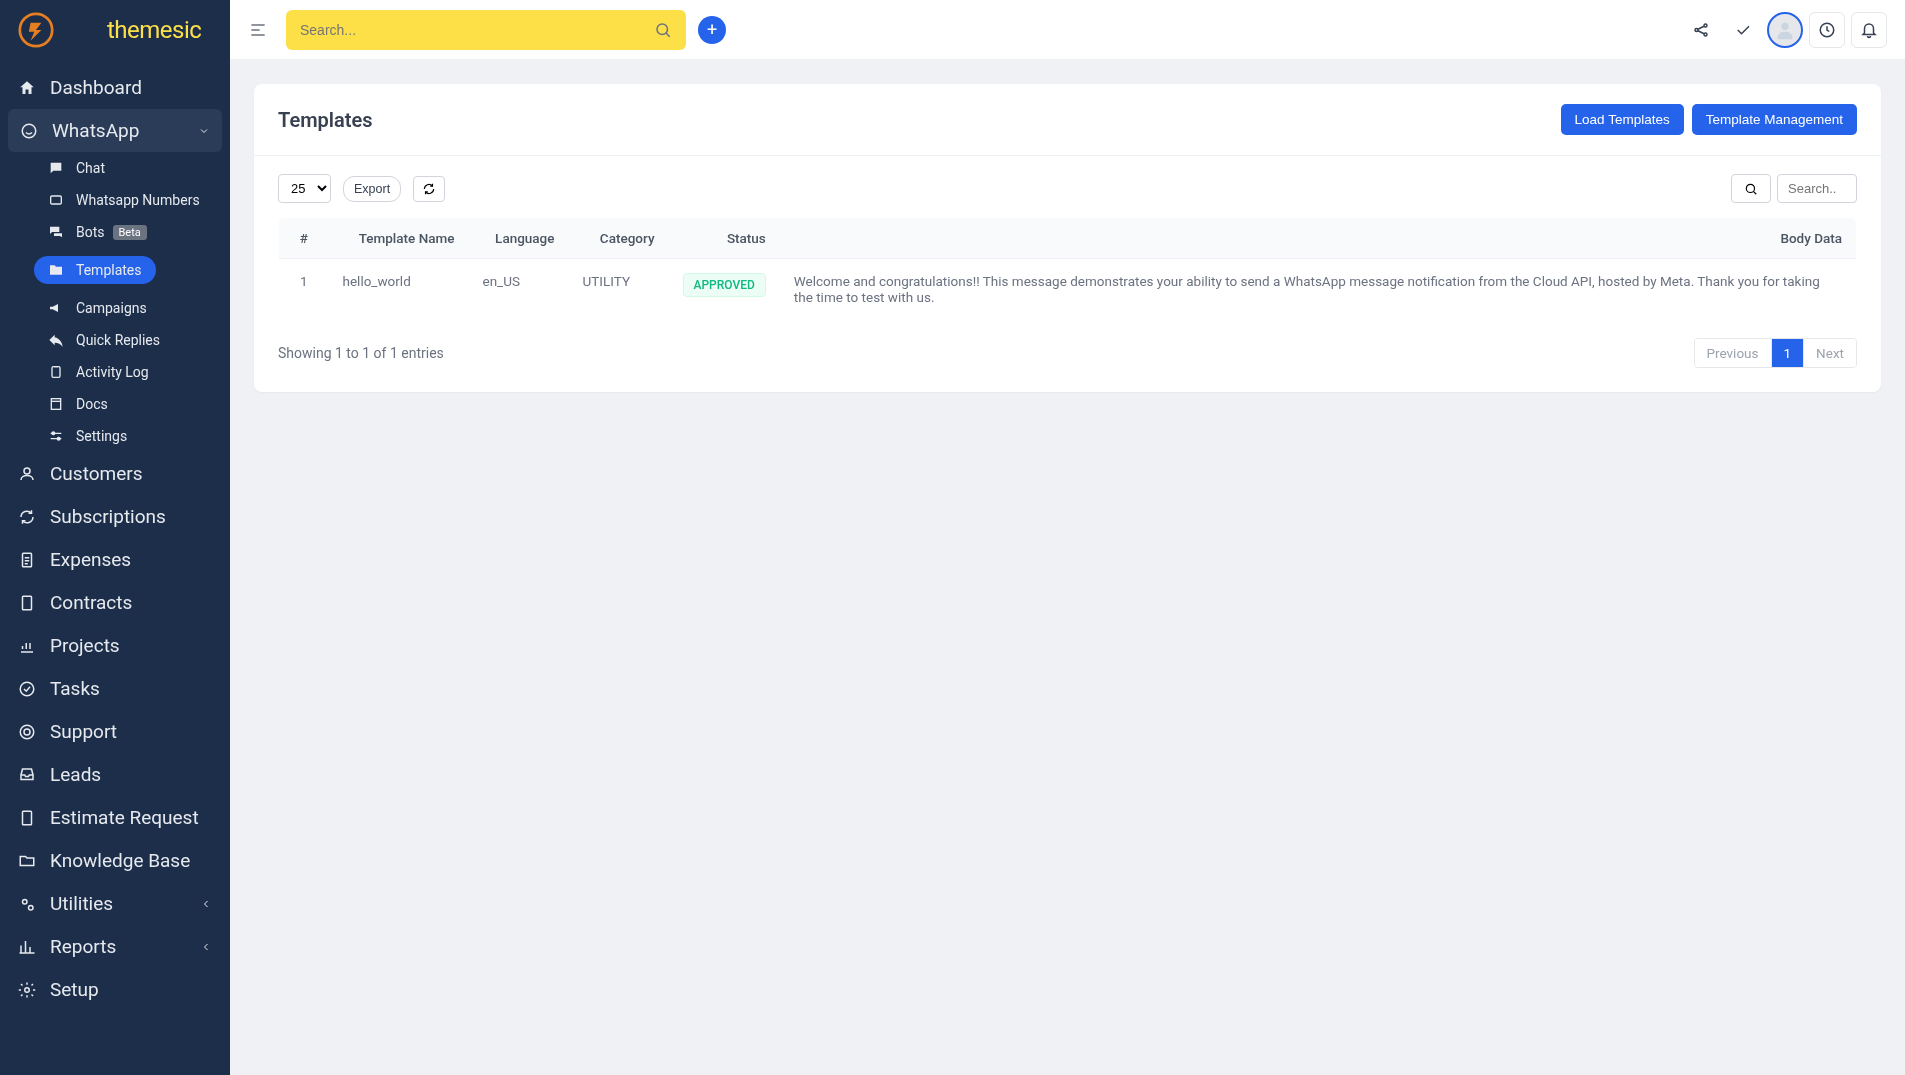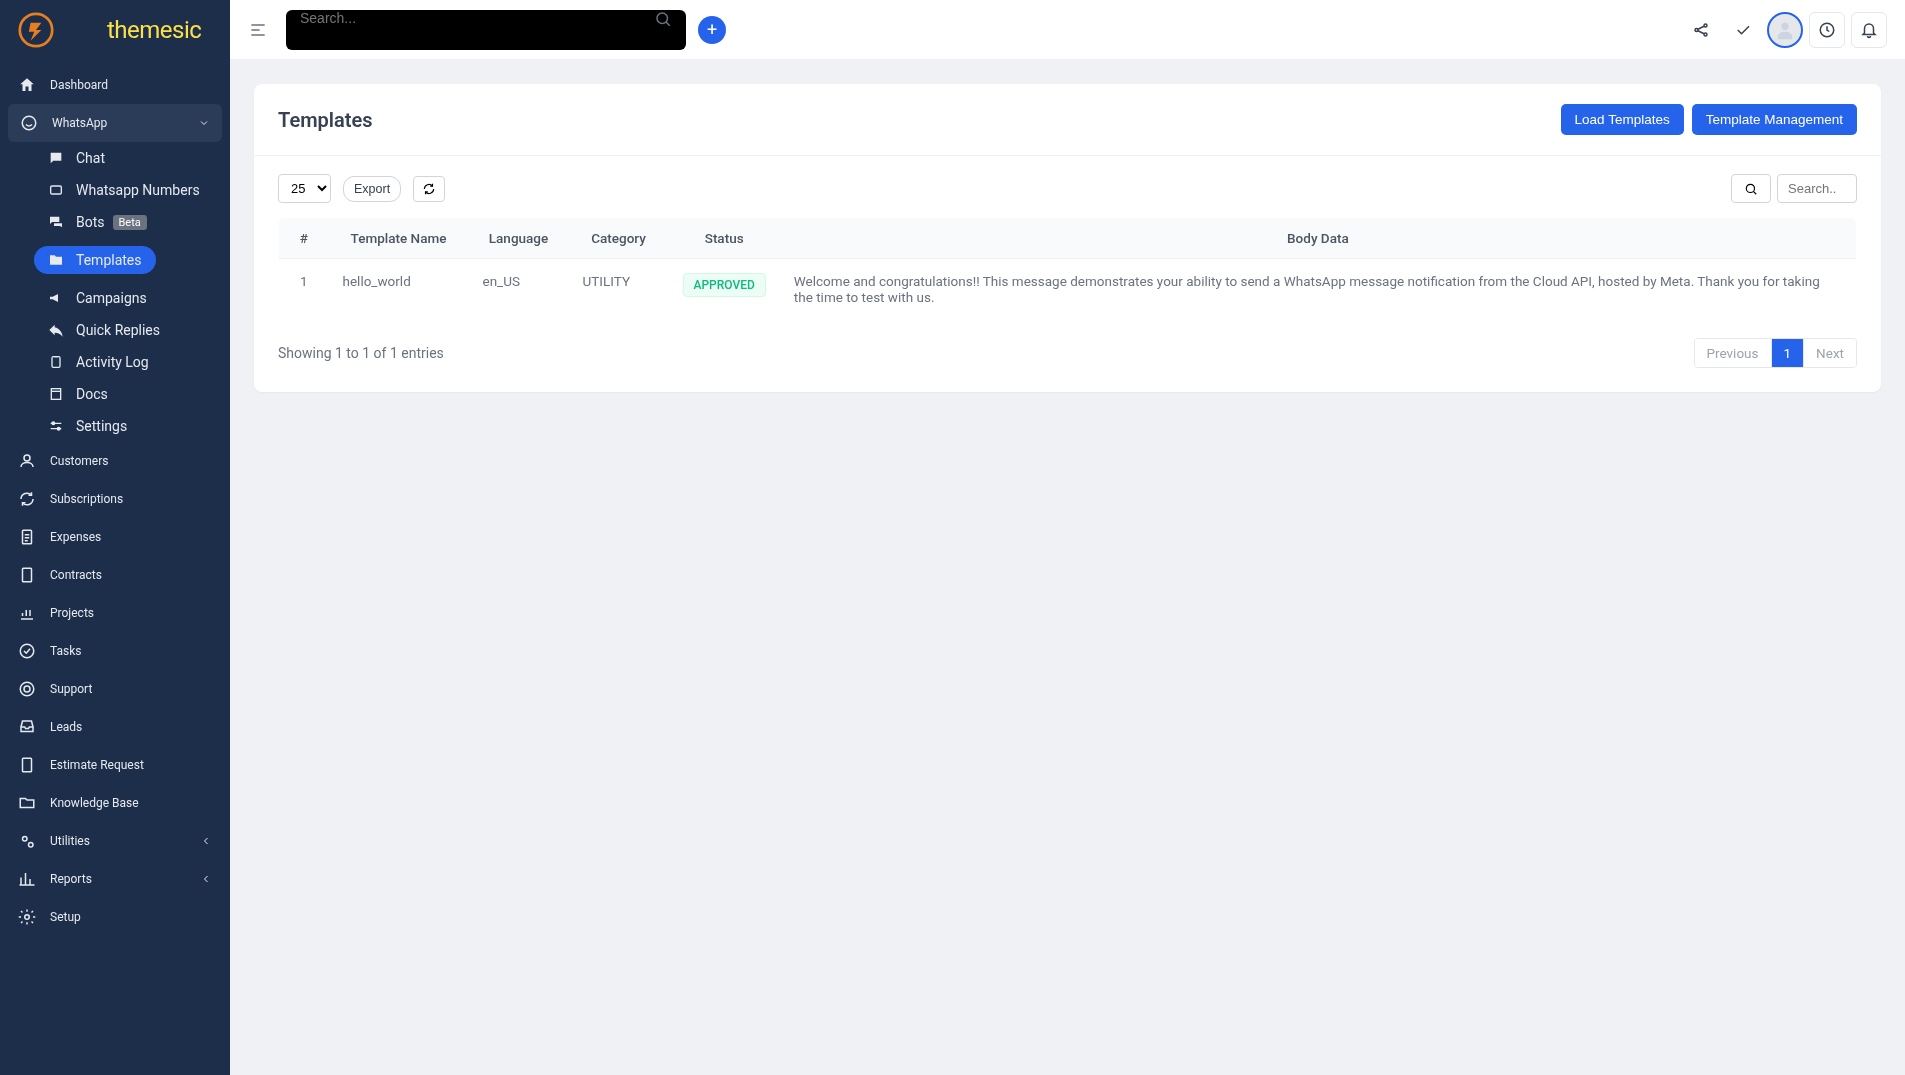--- a/index.html
+++ b/index.html
@@ -5,34 +5,34 @@
 * { margin: 0; padding: 0; box-sizing: border-box; }
 body { font-family: -apple-system, BlinkMacSystemFont, "Segoe UI", Roboto, Arial, sans-serif; background: #f0f1f5; color: #333; font-size: 14px; }
 
 
 .sidebar { position: fixed; left: 0; top: 0; bottom: 0; width: 230px; background: #1c2e4a; color: #fff; display: flex; flex-direction: column; }
 .logo { height: 60px; display: flex; align-items: center; padding: 0 18px; }
 .logo-icon { width: 36px; height: 36px; margin-right: 6px; }
 .logo-text { font-size: 24px; font-weight: 300; letter-spacing: -0.5px; color: #fff; }
 .logo-text .tm { color: #fde047; font-weight: 400; margin-left: 47px; }
 .nav { list-style: none; padding: 6px 0; overflow-y: auto; }
-.nav-item { display: flex; align-items: center; padding: 10px 18px; color: #e6e9ee; cursor: pointer; font-size: 12px; position: relative; }
+.nav-item { display: flex; align-items: center; padding: 10px 18px; color: #e6e9ee; cursor: pointer; font-size: 19px; position: relative; }
 .nav-item.expanded { background: #2a3c57; border-radius: 6px; margin: 0 8px; padding: 10px 12px; }
 .nav-item .nav-icon { width: 18px; height: 18px; margin-right: 14px; flex-shrink: 0; }
 .nav-item .chev { margin-left: auto; width: 12px; height: 12px; }
 .sub-nav { list-style: none; }
 .sub-item { display: flex; align-items: center; padding: 8px 18px 8px 48px; color: #e6e9ee; cursor: pointer; font-size: 14px; }
 .sub-item .sub-icon { width: 16px; height: 16px; margin-right: 12px; flex-shrink: 0; }
 .sub-item.active .pill { background: #2563eb; border-radius: 20px; padding: 6px 14px; display: inline-flex; align-items: center; margin-left: -14px; }
 .badge-beta { background: #6b7280; color: #fff; font-size: 11px; padding: 1px 6px; border-radius: 3px; margin-left: 8px; }
 
 
 .topbar { position: fixed; left: 230px; right: 0; top: 0; height: 60px; background: #fff; display: flex; align-items: center; padding: 0 18px; border-bottom: 1px solid #eef0f4; }
 .menu-toggle { width: 20px; height: 20px; cursor: pointer; margin-right: 18px; color: #6b7280; }
-.search-box { flex: 0 0 400px; display: flex; align-items: flex-start; background: #000000; border-radius: 6px; padding: 0 14px; height: 40px; }
+.search-box { flex: 0 0 400px; display: flex; align-items: center; background: #fde047; border-radius: 6px; padding: 0 14px; height: 40px; }
 .search-box input { flex: 1; border: none; background: transparent; outline: none; font-size: 14px; color: #6b7280; }
 .search-box .sicon { width: 18px; height: 18px; color: #6b7280; }
 .add-btn { width: 28px; height: 28px; border-radius: 50%; background: #2563eb; color: #fff; display: flex; align-items: center; justify-content: center; margin-left: 12px; cursor: pointer; font-size: 18px; }
 .top-right { margin-left: auto; display: flex; align-items: center; gap: 6px; }
 .tr-icon { width: 36px; height: 36px; display: flex; align-items: center; justify-content: center; cursor: pointer; color: #374151; border-radius: 6px; }
 .avatar { width: 36px; height: 36px; border-radius: 50%; border: 2px solid #2563eb; background: #e5e7eb; cursor: pointer; display:flex; align-items:center; justify-content:center; }
 .tr-box { border: 1px solid #e5e7eb; border-radius: 6px; }
 
 
 .main { margin-left: 230px; padding-top: 60px; min-height: 100vh; }
@@ -44,21 +44,21 @@
 
 .toolbar { display: flex; align-items: center; padding: 18px 24px 14px; gap: 12px; }
 .page-select { border: 1px solid #d1d5db; border-radius: 4px; padding: 5px 8px; font-size: 13px; background: #fff; cursor: pointer; }
 .btn-outline { border: 1px solid #d1d5db; background: #fff; padding: 5px 10px; border-radius: 11px; font-size: 12.5px; cursor: pointer; color: #374151; display: inline-flex; align-items: center; }
 .btn-icon { border: 1px solid #d1d5db; background: #fff; padding: 5px 8px; border-radius: 4px; cursor: pointer; }
 .toolbar-right { margin-left: auto; display: flex; gap: 6px; }
 .search-sm-btn { border: 1px solid #d1d5db; background: #fff; width: 40px; display:flex; align-items:center; justify-content:center; border-radius: 4px; cursor: pointer; }
 .search-sm-input { border: 1px solid #d1d5db; border-radius: 4px; padding: 6px 10px; font-size: 13px; width: 80px; outline: none; }
 
 .tbl { width: calc(100% - 48px); margin: 0 24px; border-collapse: collapse; border: 1px solid #eef0f4; border-radius: 6px; overflow: hidden; }
-.tbl th { text-align: center; padding: 12px 14px; background: #f9fafb; font-weight: 500; color: #4b5563; font-size: 13.5px; border-bottom: 1px solid #eef0f4; }
+.tbl th { text-align: right; padding: 12px 14px; background: #f9fafb; font-weight: 500; color: #4b5563; font-size: 13.5px; border-bottom: 1px solid #eef0f4; }
 .tbl td { padding: 14px 14px; color: #6b7280; font-size: 13.5px; vertical-align: top; }
 .tbl .col-num { width: 50px; text-align: center; }
 .tbl .col-name { width: 140px; }
 .tbl .col-lang { width: 100px; }
 .tbl .col-cat { width: 100px; }
 .tbl .col-status { width: 110px; }
 .status-approved { background: #ecfdf5; color: #10b981; border: 1px solid #d1fae5; padding: 4px 10px; border-radius: 4px; font-size: 12px; font-weight: 500; display: inline-block; }
 
 .pagination-row { display: flex; align-items: center; padding: 18px 24px 24px; }
 .showing-text { color: #6b7280; font-size: 14px; }

